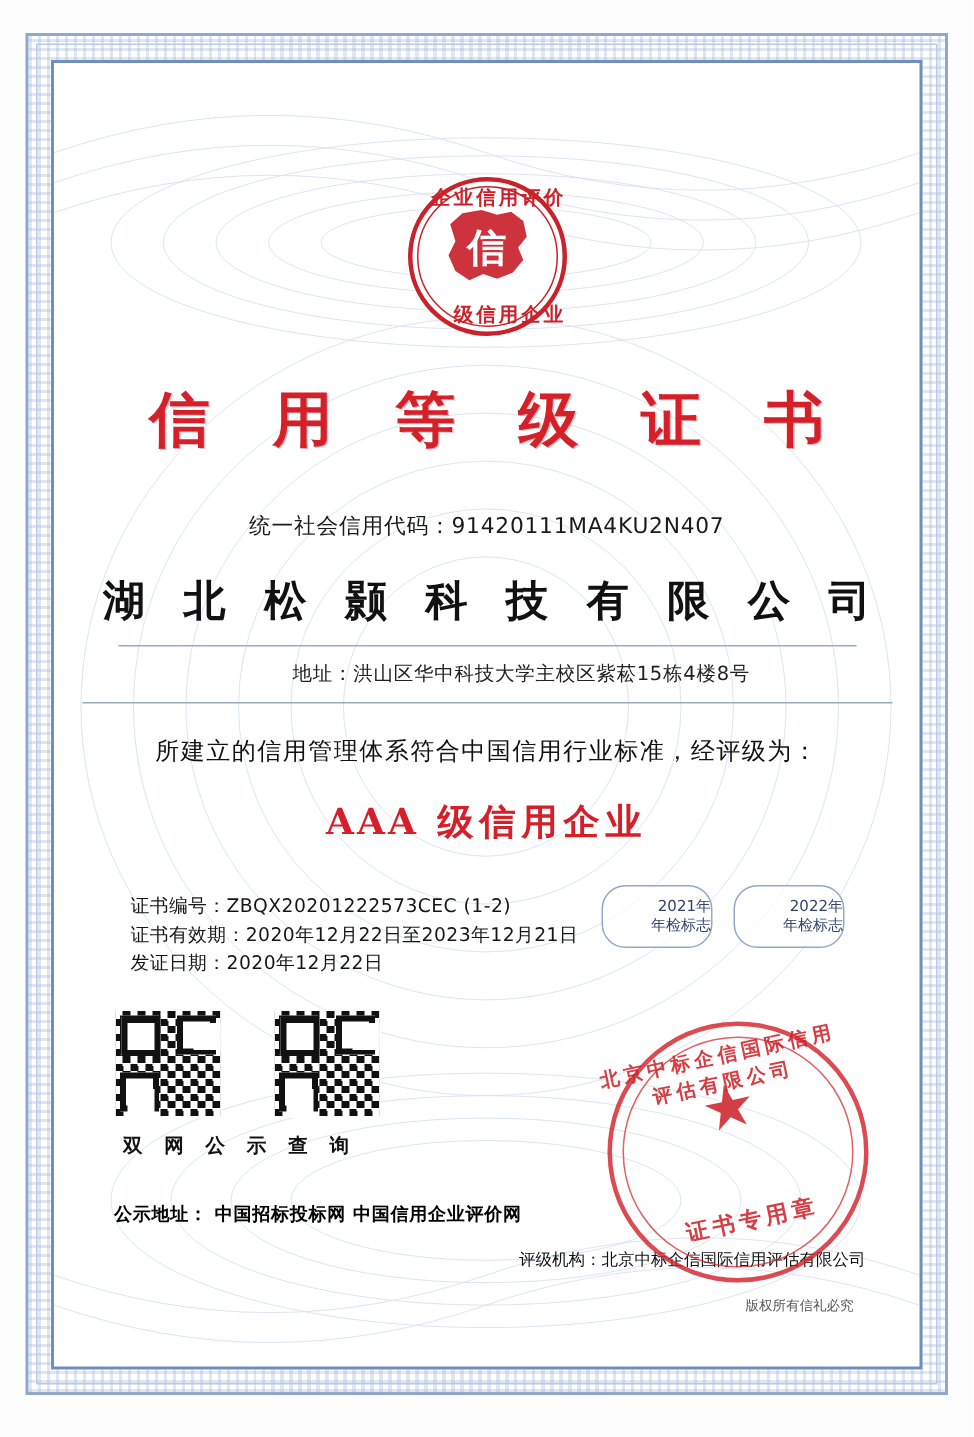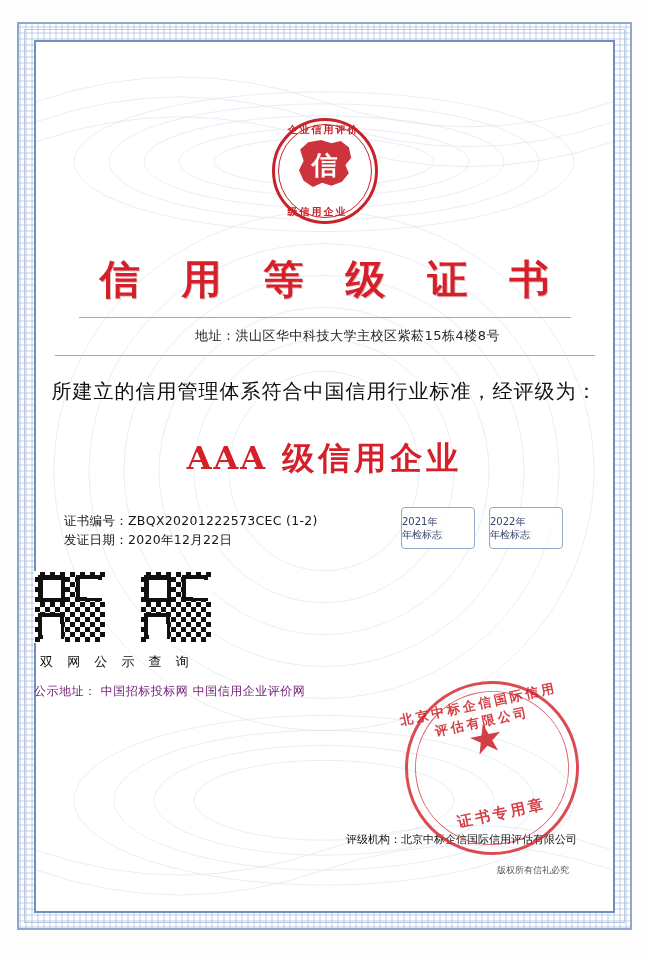--- a/index.html
+++ b/index.html
@@ -62,22 +62,22 @@
     background:#c9222b;
     clip-path:polygon(8% 22%,22% 8%,44% 4%,62% 10%,78% 6%,92% 18%,96% 38%,86% 52%,92% 68%,80% 84%,62% 92%,46% 86%,30% 94%,14% 82%,6% 62%,14% 44%);
     opacity:.92;
   }
   .emblem .char{
     position:absolute;left:0;right:0;top:30px;
     text-align:center;color:#fff;font-size:26px;font-weight:bold;
     font-family:"DejaVu Sans","Liberation Sans",sans-serif;
   }
   .emblem .arc-top,.emblem .arc-bottom{
-    position:absolute;left:16px;right:0;text-align:left;color:#c9222b;
-    font-size:10px;letter-spacing:2px;font-weight:bold;
+    position:absolute;left:4px;right:0;text-align:right;color:#c9222b;
+    font-size:13px;letter-spacing:2px;font-weight:bold;
   }
   .emblem .arc-top{top:5px;}
   .emblem .arc-bottom{bottom:5px;}
 
   .title{
     margin-top:28px;
     color:#d5202a;
     font-size:40px;
     font-weight:bold;
     letter-spacing:14px;
@@ -97,53 +97,53 @@
   .rule{
     margin-top:10px;width:492px;height:1px;background:#9aabc6;
   }
   .address{
     margin-top:9px;font-size:13px;color:#222;letter-spacing:.5px;margin-left:46px;
   }
   .rule2{
     margin-top:10px;width:540px;height:1px;background:#9aabc6;
   }
   .statement{
-    margin-top:22px;font-size:20px;color:#111;letter-spacing:1px;
+    margin-top:22px;font-size:16px;color:#111;letter-spacing:1px;
   }
   .grade{
-    margin-top:32px;
-    color:#d5202a;font-size:32px;font-weight:bold;letter-spacing:4px;
+    margin-top:20px;
+    color:#d5202a;font-size:24px;font-weight:bold;letter-spacing:4px;
   }
   .grade .en{font-family:"DejaVu Serif","Liberation Serif",serif;letter-spacing:2px;}
 
   
   .details{
     width:100%;
     margin-top:30px;
     position:relative;
-    padding-left:30px;
+    padding-left:53px;
     box-sizing:border-box;
   }
   .details .line{
     font-size:12.5px;color:#151515;line-height:19px;letter-spacing:.3px;
   }
 
   
   .year-stamps{
     position:absolute;right:52px;top:-4px;display:flex;gap:14px;
   }
   .year-stamp{
-    width:72px;height:40px;border:1px solid #94a9c8;border-radius:4px;
-    display:flex;flex-direction:column;align-items:flex-start;justify-content:center;
+    width:72px;height:40px;border:1px solid #94a9c8;border-radius:16px;
+    display:flex;flex-direction:column;align-items:flex-end;justify-content:center;
     color:#34456a;font-size:10px;line-height:13px;background:rgba(255,255,255,.7);
   }
 
   
   .qr-area{
-    width:100%;margin-top:22px;box-sizing:border-box;position:relative;
+    width:100%;margin-top:22px;padding-left:42px;box-sizing:border-box;position:relative;font-weight:bold;
   }
   .qr-row{display:flex;gap:34px;}
   .qr{
     width:70px;height:70px;
     background:
       conic-gradient(from 0deg,#111 25%,#fff 0 50%,#111 0 75%,#fff 0) 0 0/10px 10px,
       #fff;
     position:relative;
     border:1px solid #fff;
   }
@@ -153,21 +153,21 @@
     box-shadow:44px 0 0 -4px #fff, 0 44px 0 -4px #fff;
   }
   .qr .fp{position:absolute;width:18px;height:18px;border:4px solid #111;background:#fff;}
   .qr .fp.tl{left:3px;top:3px;}
   .qr .fp.tr{right:3px;top:3px;}
   .qr .fp.bl{left:3px;bottom:3px;}
   .qr-caption{
     margin-top:10px;margin-left:6px;font-size:13px;color:#111;letter-spacing:5px;
   }
   .public-line{
-    margin-top:12px;font-size:12px;color:#701a75;letter-spacing:.5px;
+    margin-top:28px;font-size:12px;color:#000000;letter-spacing:.5px;
   }
 
   
   .agency{
     position:absolute;right:38px;bottom:66px;font-size:11px;color:#111;text-align:right;
   }
   .copyright{
     position:absolute;right:46px;bottom:36px;font-size:9px;color:#555;
   }
 
@@ -236,35 +236,38 @@
       <div class="ring"></div>
       <div class="ring2"></div>
       <div class="arc-top">企业信用评价</div>
       <div class="map"></div>
       <div class="char">信</div>
       <div class="arc-bottom">级信用企业</div>
     </div>
 
     <div class="title">信 用 等 级 证 书</div>
 
-
+    <div class="credit-code">统一社会信用代码：91420111MA4KU2N407</div>
+
+    <div class="company">湖 北 松 颢 科 技 有 限 公 司</div>
 
     <div class="rule"></div>
     <div class="address">地址：洪山区华中科技大学主校区紫菘15栋4楼8号</div>
     <div class="rule2"></div>
 
     <div class="statement">所建立的信用管理体系符合中国信用行业标准，经评级为：</div>
 
     <div class="grade">
       <span class="en">AAA</span>
       <span>级信用企业</span>
     </div>
 
     <div class="details">
       <div class="line">证书编号：ZBQX20201222573CEC (1-2)</div>
+      <div class="line">证书有效期：2020年12月22日至2023年12月21日</div>
       <div class="line">发证日期：2020年12月22日</div>
 
       <div class="year-stamps">
         <div class="year-stamp">
           <span>2021年</span>
           <span>年检标志</span>
         </div>
         <div class="year-stamp">
           <span>2022年</span>
           <span>年检标志</span>

